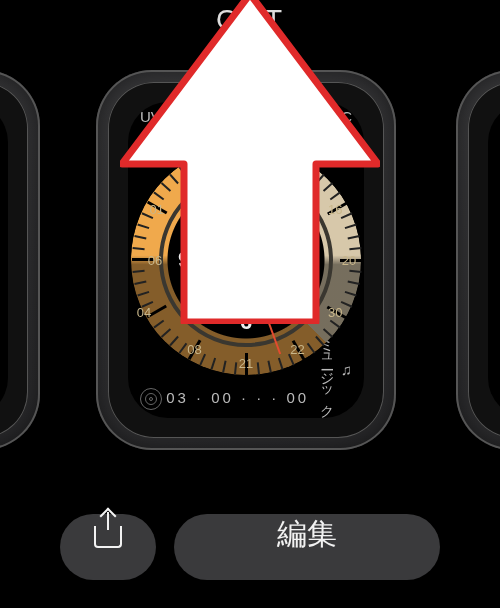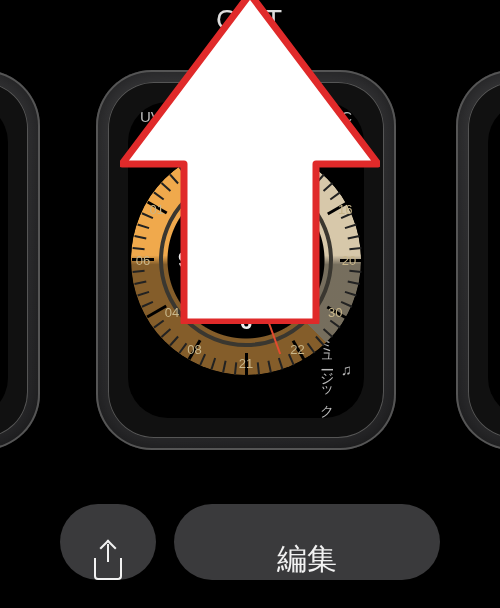--- a/index.html
+++ b/index.html
@@ -71,21 +71,21 @@
   .hand.hour::after{content:"";position:absolute;bottom:-6px;left:50%;width:14px;height:14px;margin-left:-7px;border-radius:50%;background:var(--hand)}
   .hand.minute{width:8px;height:92px;margin-left:-4px;margin-top:-92px;background:var(--hand);border-radius:4px;transform:rotate(50deg)}
   .hand.second{width:2px;height:100px;margin-left:-1px;margin-top:-100px;background:var(--accent);transform:rotate(160deg)}
   .hand.second::before{content:"";position:absolute;bottom:-12px;left:-1px;width:4px;height:18px;background:var(--accent)}
   .sub-hand{position:absolute;left:50%;top:67%;width:2px;height:34px;margin-left:-1px;margin-top:-34px;background:var(--accent);transform-origin:50% 100%;transform:rotate(45deg)}
   .sub-knob{position:absolute;left:50%;top:67%;width:8px;height:8px;border-radius:50%;background:var(--accent);transform:translate(-50%,-50%);box-shadow:0 0 0 2px #fff}
   .pin{position:absolute;left:50%;top:50%;width:8px;height:8px;border-radius:50%;background:#111;border:2px solid var(--hand);transform:translate(-50%,-50%)}
 
   
   .btnrow{position:absolute;left:0;right:0;bottom:28px;display:flex;gap:18px;justify-content:center;padding:0 60px}
-  .btn{height:76px;border-radius:40px;background:var(--btn);color:var(--btn-txt);display:flex;align-items:flex-end;justify-content:center;font-size:30px}
+  .btn{height:66px;border-radius:40px;background:var(--btn);color:var(--btn-txt);display:flex;align-items:flex-start;justify-content:center;font-size:30px}
   .btn.share{width:96px}
   .btn.edit{flex:1;min-width:180px}
   .share-icon{width:28px;height:34px;position:relative;display:inline-block}
   .share-icon::before{content:"";position:absolute;left:0;right:0;bottom:0;height:20px;border:2px solid var(--btn-txt);border-top:none;border-radius:0 0 4px 4px}
   .share-icon::after{content:"";position:absolute;left:50%;top:-2px;width:2px;height:18px;background:var(--btn-txt);transform:translateX(-50%)}
   .share-arrow{position:absolute;left:50%;top:-4px;width:12px;height:12px;border-left:2px solid var(--btn-txt);border-top:2px solid var(--btn-txt);transform:translateX(-50%) rotate(45deg)}
 
   
   .overlay-arrow{position:absolute;left:50%;top:-6px;transform:translateX(-50%);width:260px;height:330px;pointer-events:none}
 </style>
@@ -112,20 +112,24 @@
     <div class="bezel">
       <div class="screen">
 
         <div class="comp top-left">
           <span>UVI</span>
           <span class="dots">·····</span>
         </div>
         <div class="comp top-right">
           <span class="dots">15</span>
           <span>°C</span>
+        </div>
+        <div class="comp bot-left">
+          <span class="activity-icon"></span>
+          <span class="dots">03 · 00 · · · 00</span>
         </div>
         <div class="comp bot-right">
           <span class="music-verttxt">ミュージック</span>
           <span>♫</span>
         </div>
 
         <div class="dial">
           <div class="ring-outer"></div>
           <div class="ring-tint"></div>
           <div class="ring-inner"></div>
@@ -200,27 +204,27 @@
               <span class="num" style="left: 146px; top: 168.694px;">5</span>
               <span class="num" style="left: 115px; top: 177px;">6</span>
               <span class="num" style="left: 84px; top: 168.694px;">7</span>
               <span class="num" style="left: 61.3064px; top: 146px;">8</span>
               <span class="num" style="left: 53px; top: 115px;">9</span>
               <span class="num" style="left: 61.3064px; top: 84px;">10</span>
               <span class="num" style="left: 84px; top: 61.3064px;">11</span>
             </div>
           <div id="outer24">
               <span class="minor" style="left: 63.5px; top: 204.201px;">08</span>
-              <span class="minor" style="left: 13px; top: 166.5px; margin-left: 28px;">04</span>
-              <span class="minor" style="left: 12px; top: 115px;">06</span>
+              <span class="minor" style="left: 13px; top: 166.5px;">04</span>
+              <span class="minor" style="left: 24px; top: 115px;">06</span>
               <span class="minor" style="left: 25.7994px; top: 63.5px;">01</span>
               <span class="minor" style="left: 63.5px; top: 25.7994px;">10</span>
               <span class="minor" style="left: 115px; top: 12px;">12</span>
               <span class="minor" style="left: 166.5px; top: 25.7994px;">14</span>
-              <span class="minor" style="left: 204.201px; top: 63.5px; margin-left: 10px;">16</span>
+              <span class="minor" style="left: 204.201px; top: 63.5px;">16</span>
               <span class="minor" style="left: 218px; top: 115px;">20</span>
               <span class="minor" style="left: 204.201px; top: 166.5px;">30</span>
               <span class="minor" style="left: 166.5px; top: 204.201px; text-align: right;">22</span>
               <span class="minor" style="left: 115px; top: 218px;">21</span>
             </div>
           <div class="daynum">17</div>
           <div class="hand hour"></div>
           <div class="hand minute"></div>
           <div class="hand second"></div>
           <div class="sub-hand"></div>

